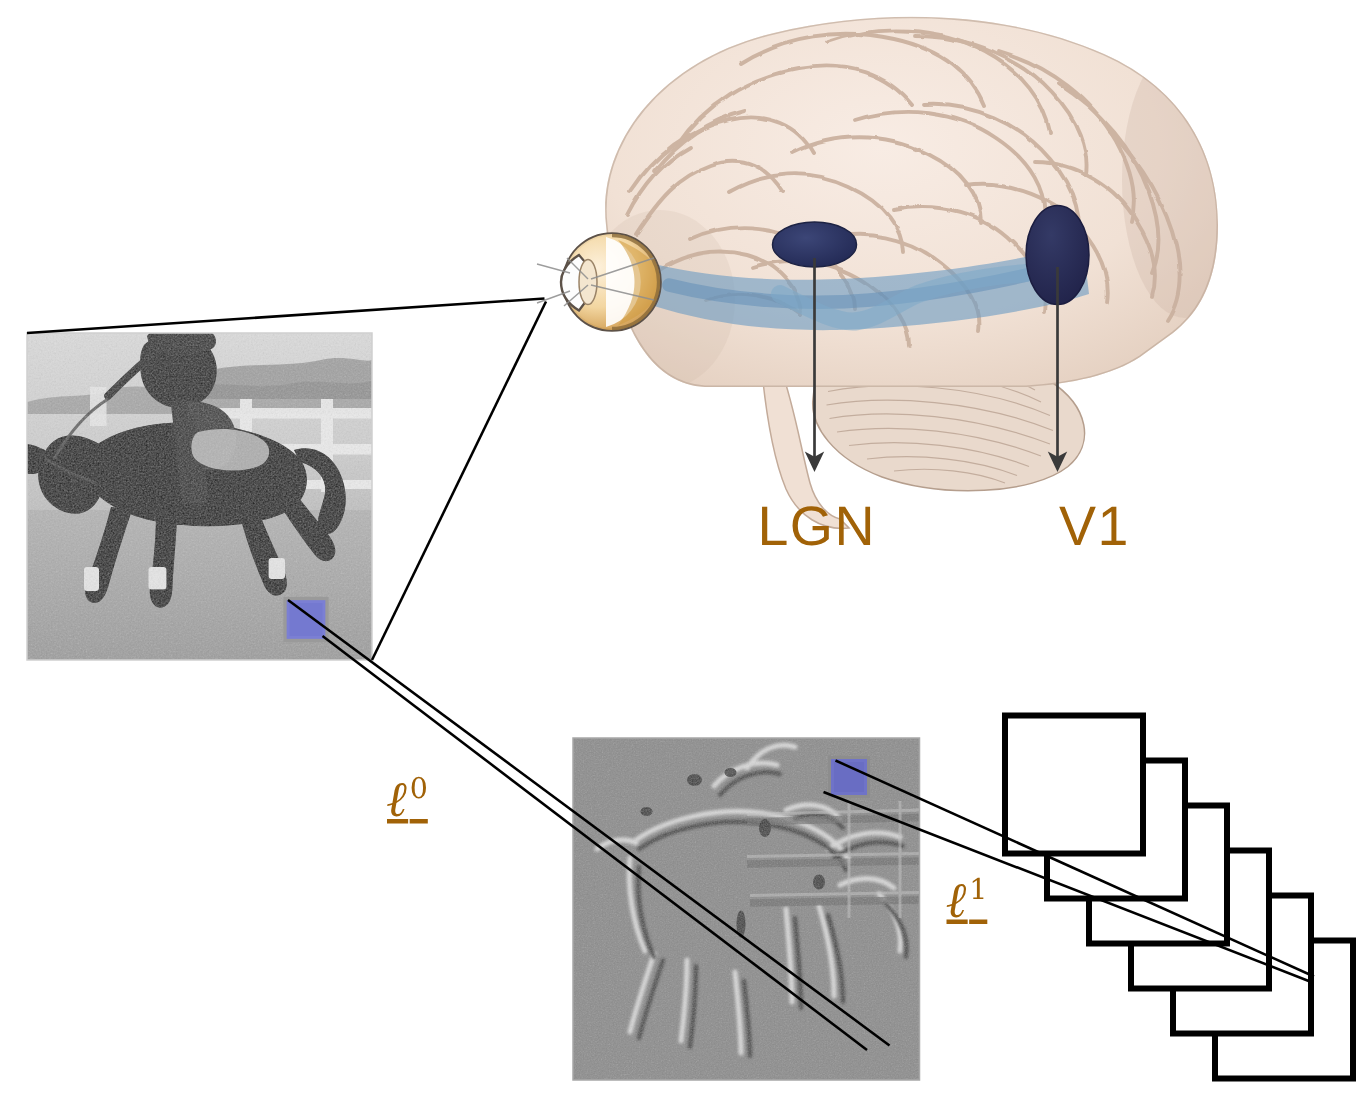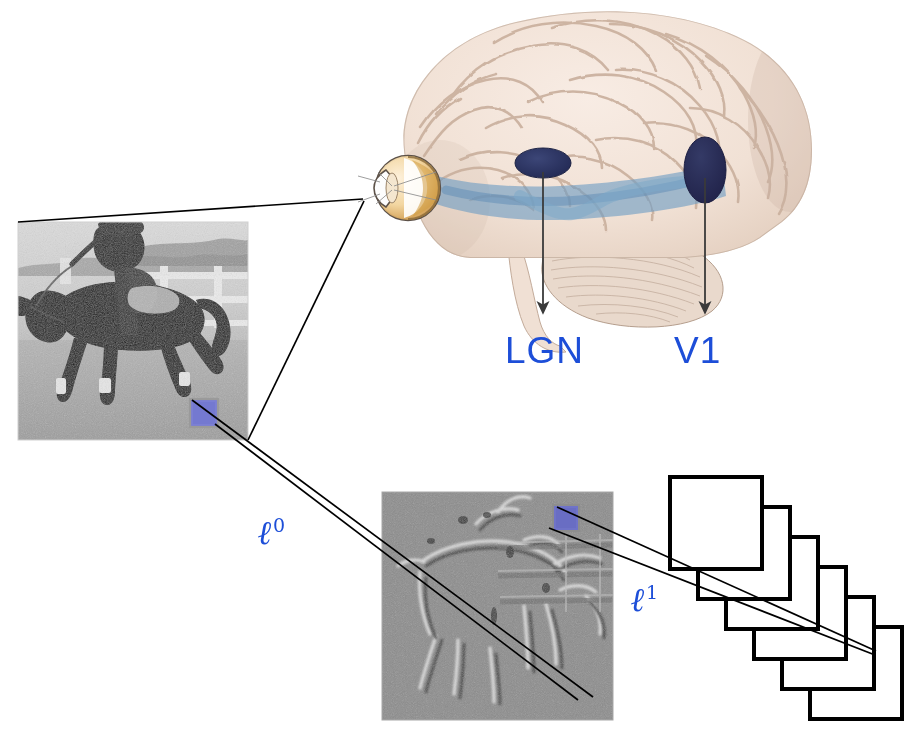--- a/index.html
+++ b/index.html
@@ -19,35 +19,36 @@
     overflow: hidden;
   }
   #scene {
     position: absolute;
     inset: 0;
     width: 911px;
     height: 731px;
   }
   .lbl {
     position: absolute;
-    color: #1d4ed8;
+    color: #a16207;
     white-space: nowrap;
     user-select: none;
   }
   .region-label {
     font-family: "Liberation Sans", sans-serif;
     font-size: 37px;
     font-weight: 400;
     letter-spacing: 1px;
   }
   .layer-label {
     font-family: "DejaVu Serif", serif;
     font-style: italic;
     font-size: 33px;
     font-weight: 700;
+    text-decoration: underline;
   }
   .layer-label sup {
     font-style: normal;
     font-weight: 400;
     font-size: 19px;
     font-family: "DejaVu Serif", serif;
     vertical-align: super;
     margin-left: 1px;
   }
 </style>
@@ -392,21 +393,21 @@
       <line x1="192" y1="400" x2="593" y2="697"></line>
       <line x1="215" y1="424" x2="578" y2="700"></line>
 
       <line x1="557" y1="507" x2="876" y2="651"></line>
       <line x1="549" y1="528" x2="875" y2="655"></line>
     </g>
   </svg>
 
   <div class="lbl region-label" style="left:505px; top:330px;">LGN</div>
 
-  <div class="lbl region-label" style="left:674px; top:330px;">V1</div>
+  <div class="lbl region-label" style="left:706px; top:330px;">V1</div>
 
   <div class="lbl layer-label" style="left:258px; top:513px;">
     <span>ℓ</span><sup>0</sup>
   </div>
 
   <div class="lbl layer-label" style="left:631px; top:580px;text-align:center;">
     <span>ℓ</span><sup>1</sup>
   </div>
 
 </div>

